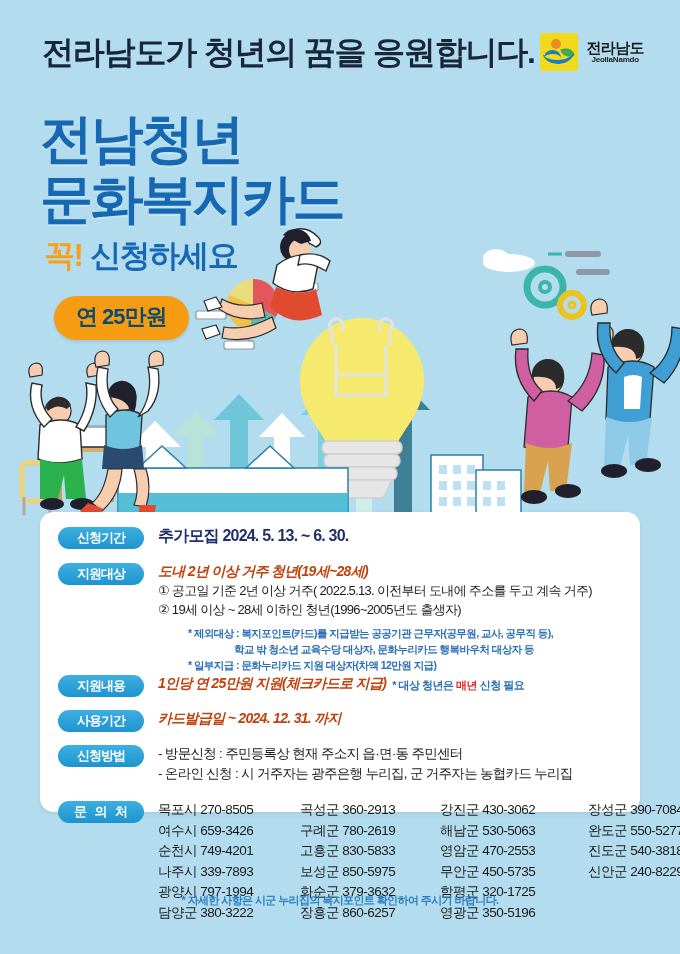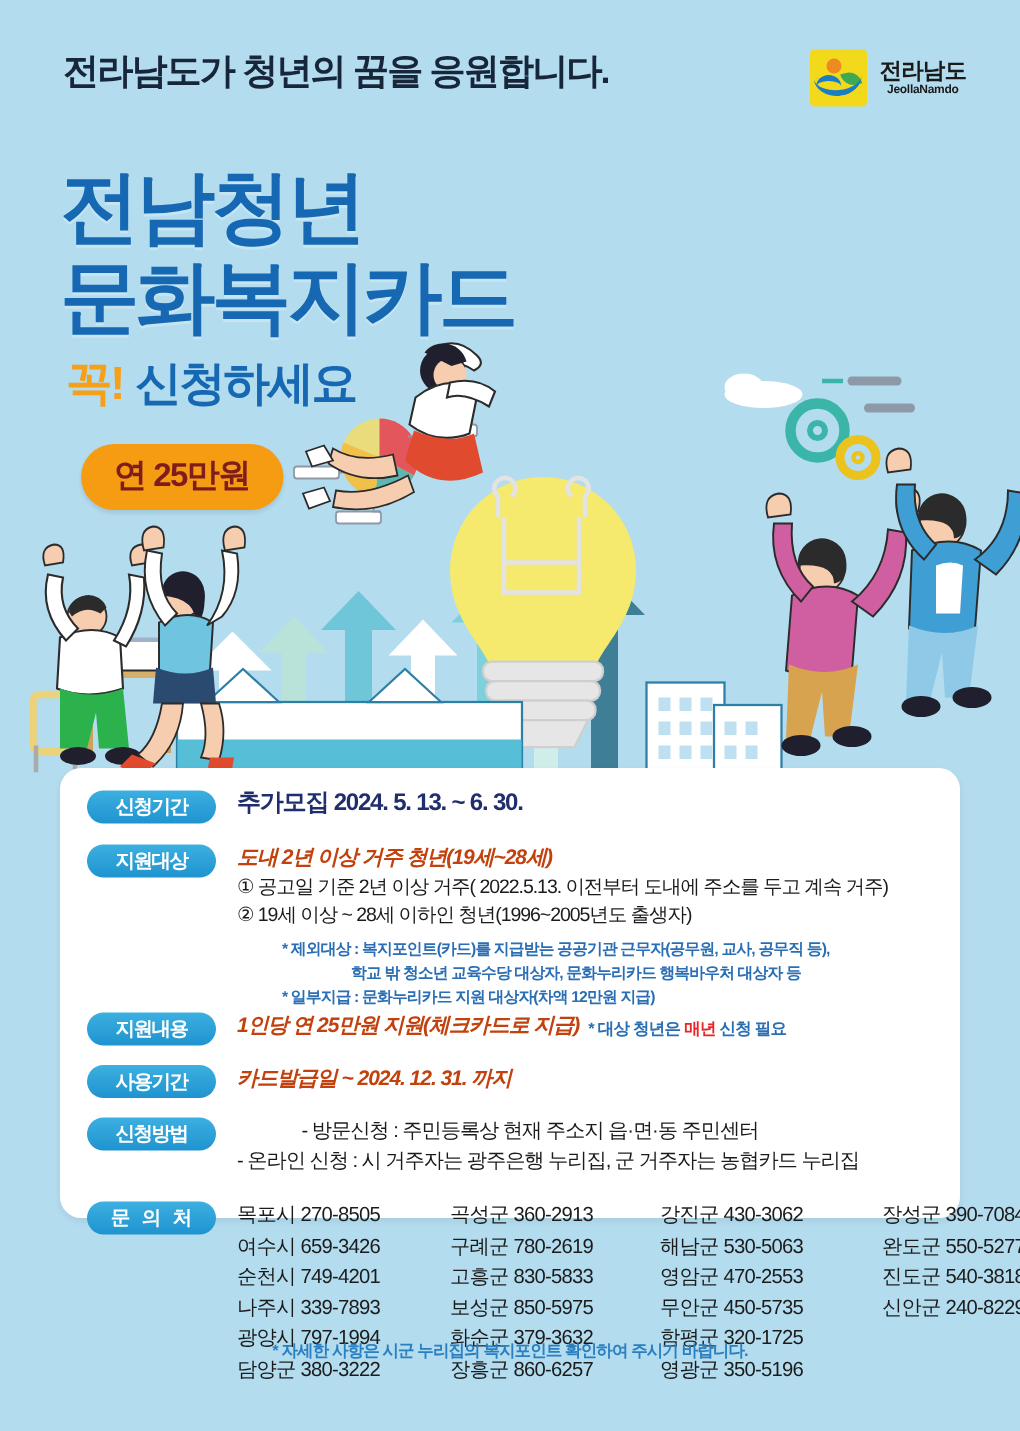--- a/index.html
+++ b/index.html
@@ -13,21 +13,21 @@
   #poster {
     position: relative;
     width: 680px; height: 954px;
     background: #b3dcef;
     overflow: hidden;
   }
 
   
   .tagline {
     position: absolute; left: 42px; top: 31px;
-    font-size: 24px; font-weight: 700; letter-spacing: -1.2px;
+    font-size: 32px; font-weight: 700; letter-spacing: -1.2px;
     color: #18263a; white-space: nowrap; text-align: center;
   }
   .year {
     position: absolute; left: 42px; top: 66px;
     font-size: 40px; font-weight: 700; letter-spacing: 0px;
     color: #2272bd; line-height: 1;
   }
   .title1, .title2 {
     position: absolute; left: 40px;
     font-size: 53px; font-weight: 700; letter-spacing: -2.5px;
@@ -38,21 +38,21 @@
   .title2 { top: 172px; }
   .sub-line {
     position: absolute; left: 44px; top: 240px;
     font-size: 31px; font-weight: 700; letter-spacing: -1.6px;
     line-height: 1; white-space: nowrap;
   }
   .sub-strong { color: #f6a01a; }
   .sub-rest   { color: #1668b3; margin-left: 8px; }
   .badge {
     position: absolute; left: 54px; top: 296px;
-    background: #f59c13; color: #7f1d1d;
+    background: #f59c13; color: #0c4a6e;
     font-size: 22px; font-weight: 700; letter-spacing: -1px;
     padding: 6px 22px 8px; border-radius: 22px;
     box-shadow: 0 2px 3px rgba(0,0,0,.10);
   }
 
   
   .logo { position: absolute; right: 36px; top: 33px; display: flex; align-items: center; gap: 8px; text-align: center; }
   .logo-mark {
     width: 38px; height: 38px; background: #f2d91c; border-radius: 3px;
     position: relative; overflow: hidden;
@@ -338,21 +338,21 @@
     <div class="row" style="top:197px;">
       <div class="pill">사용기간</div>
       <div class="rowbody">
         <div class="val-bold">카드발급일  ~ 2024. 12. 31. 까지</div>
       </div>
     </div>
 
     <div class="row" style="top:232px;">
       <div class="pill">신청방법</div>
       <div class="rowbody">
-        <div class="val-line" style="font-size:13.5px;margin-left:43px;">- 방문신청 : 주민등록상 현재 주소지 읍·면·동 주민센터</div>
+        <div class="val-line" style="font-size:13.5px;">- 방문신청 : 주민등록상 현재 주소지 읍·면·동 주민센터</div>
         <div class="val-line" style="font-size:13.5px;">- 온라인 신청 : 시 거주자는 광주은행 누리집, 군 거주자는 농협카드 누리집</div>
       </div>
     </div>
 
     <div class="row" style="top:288px;">
       <div class="pill spaced">문 의 처</div>
       <div class="rowbody">
         <div class="contact-grid">
           <span>목포시 270-8505</span>
           <span>곡성군 360-2913</span>

